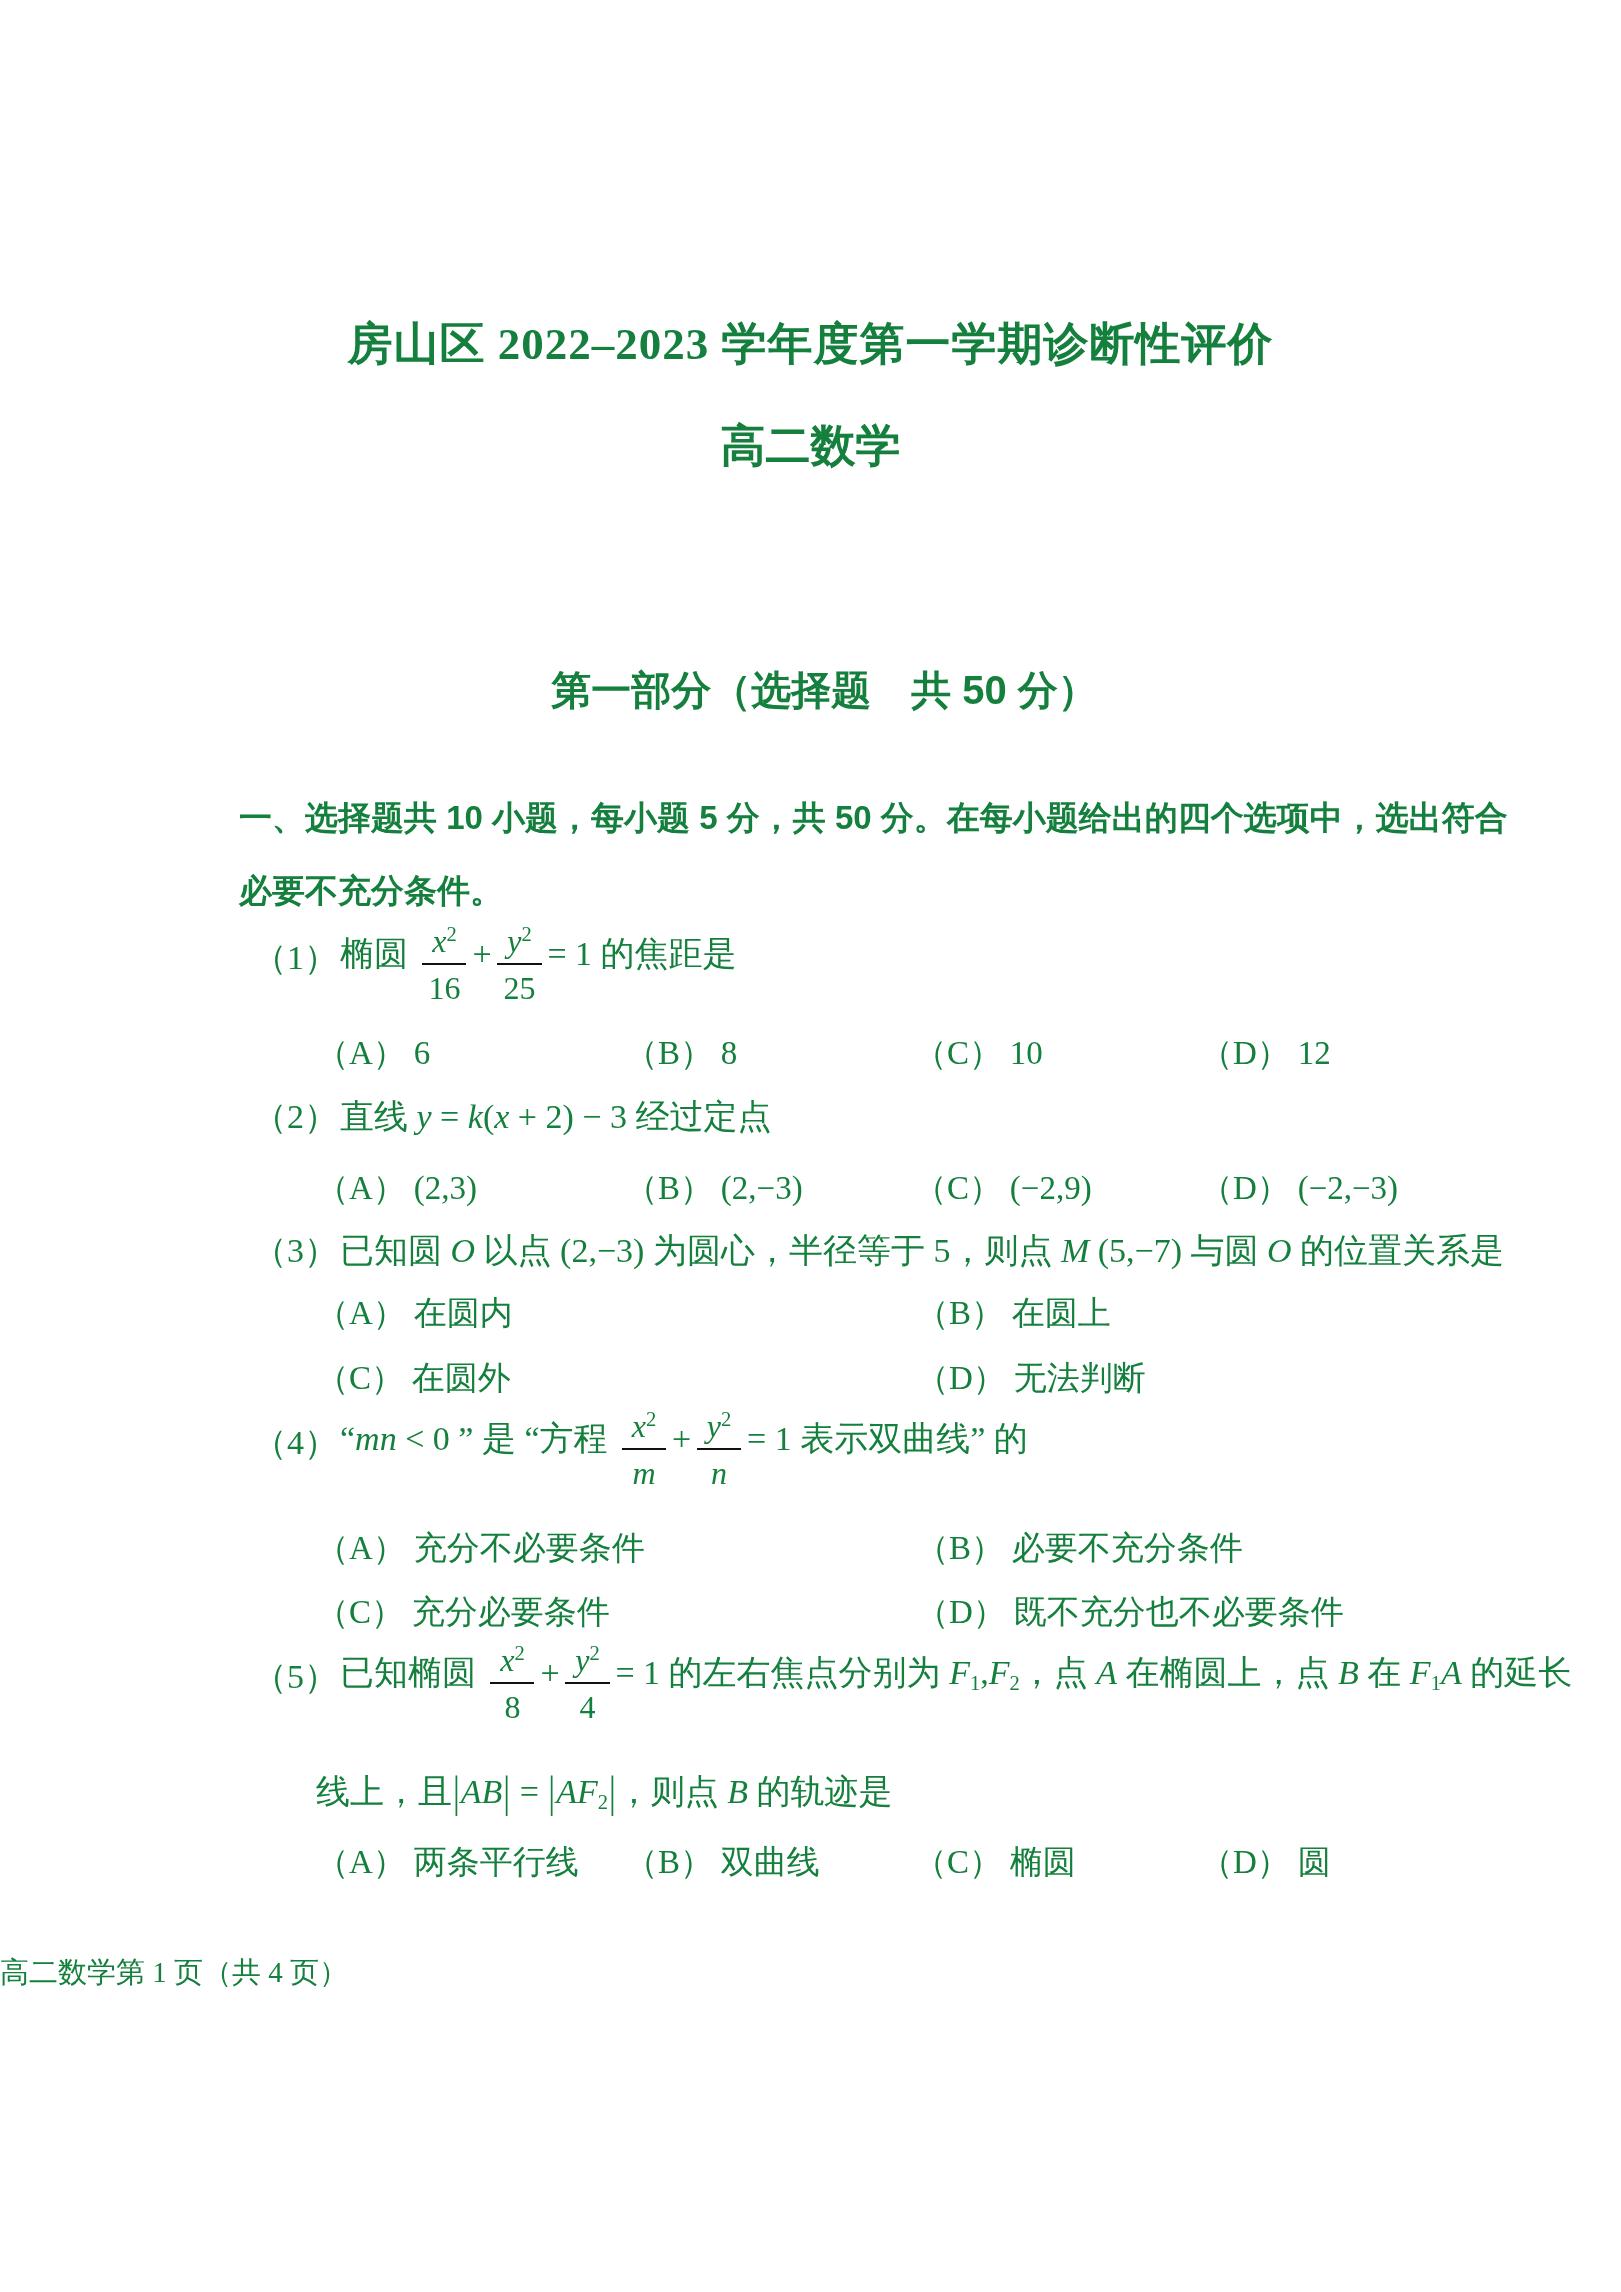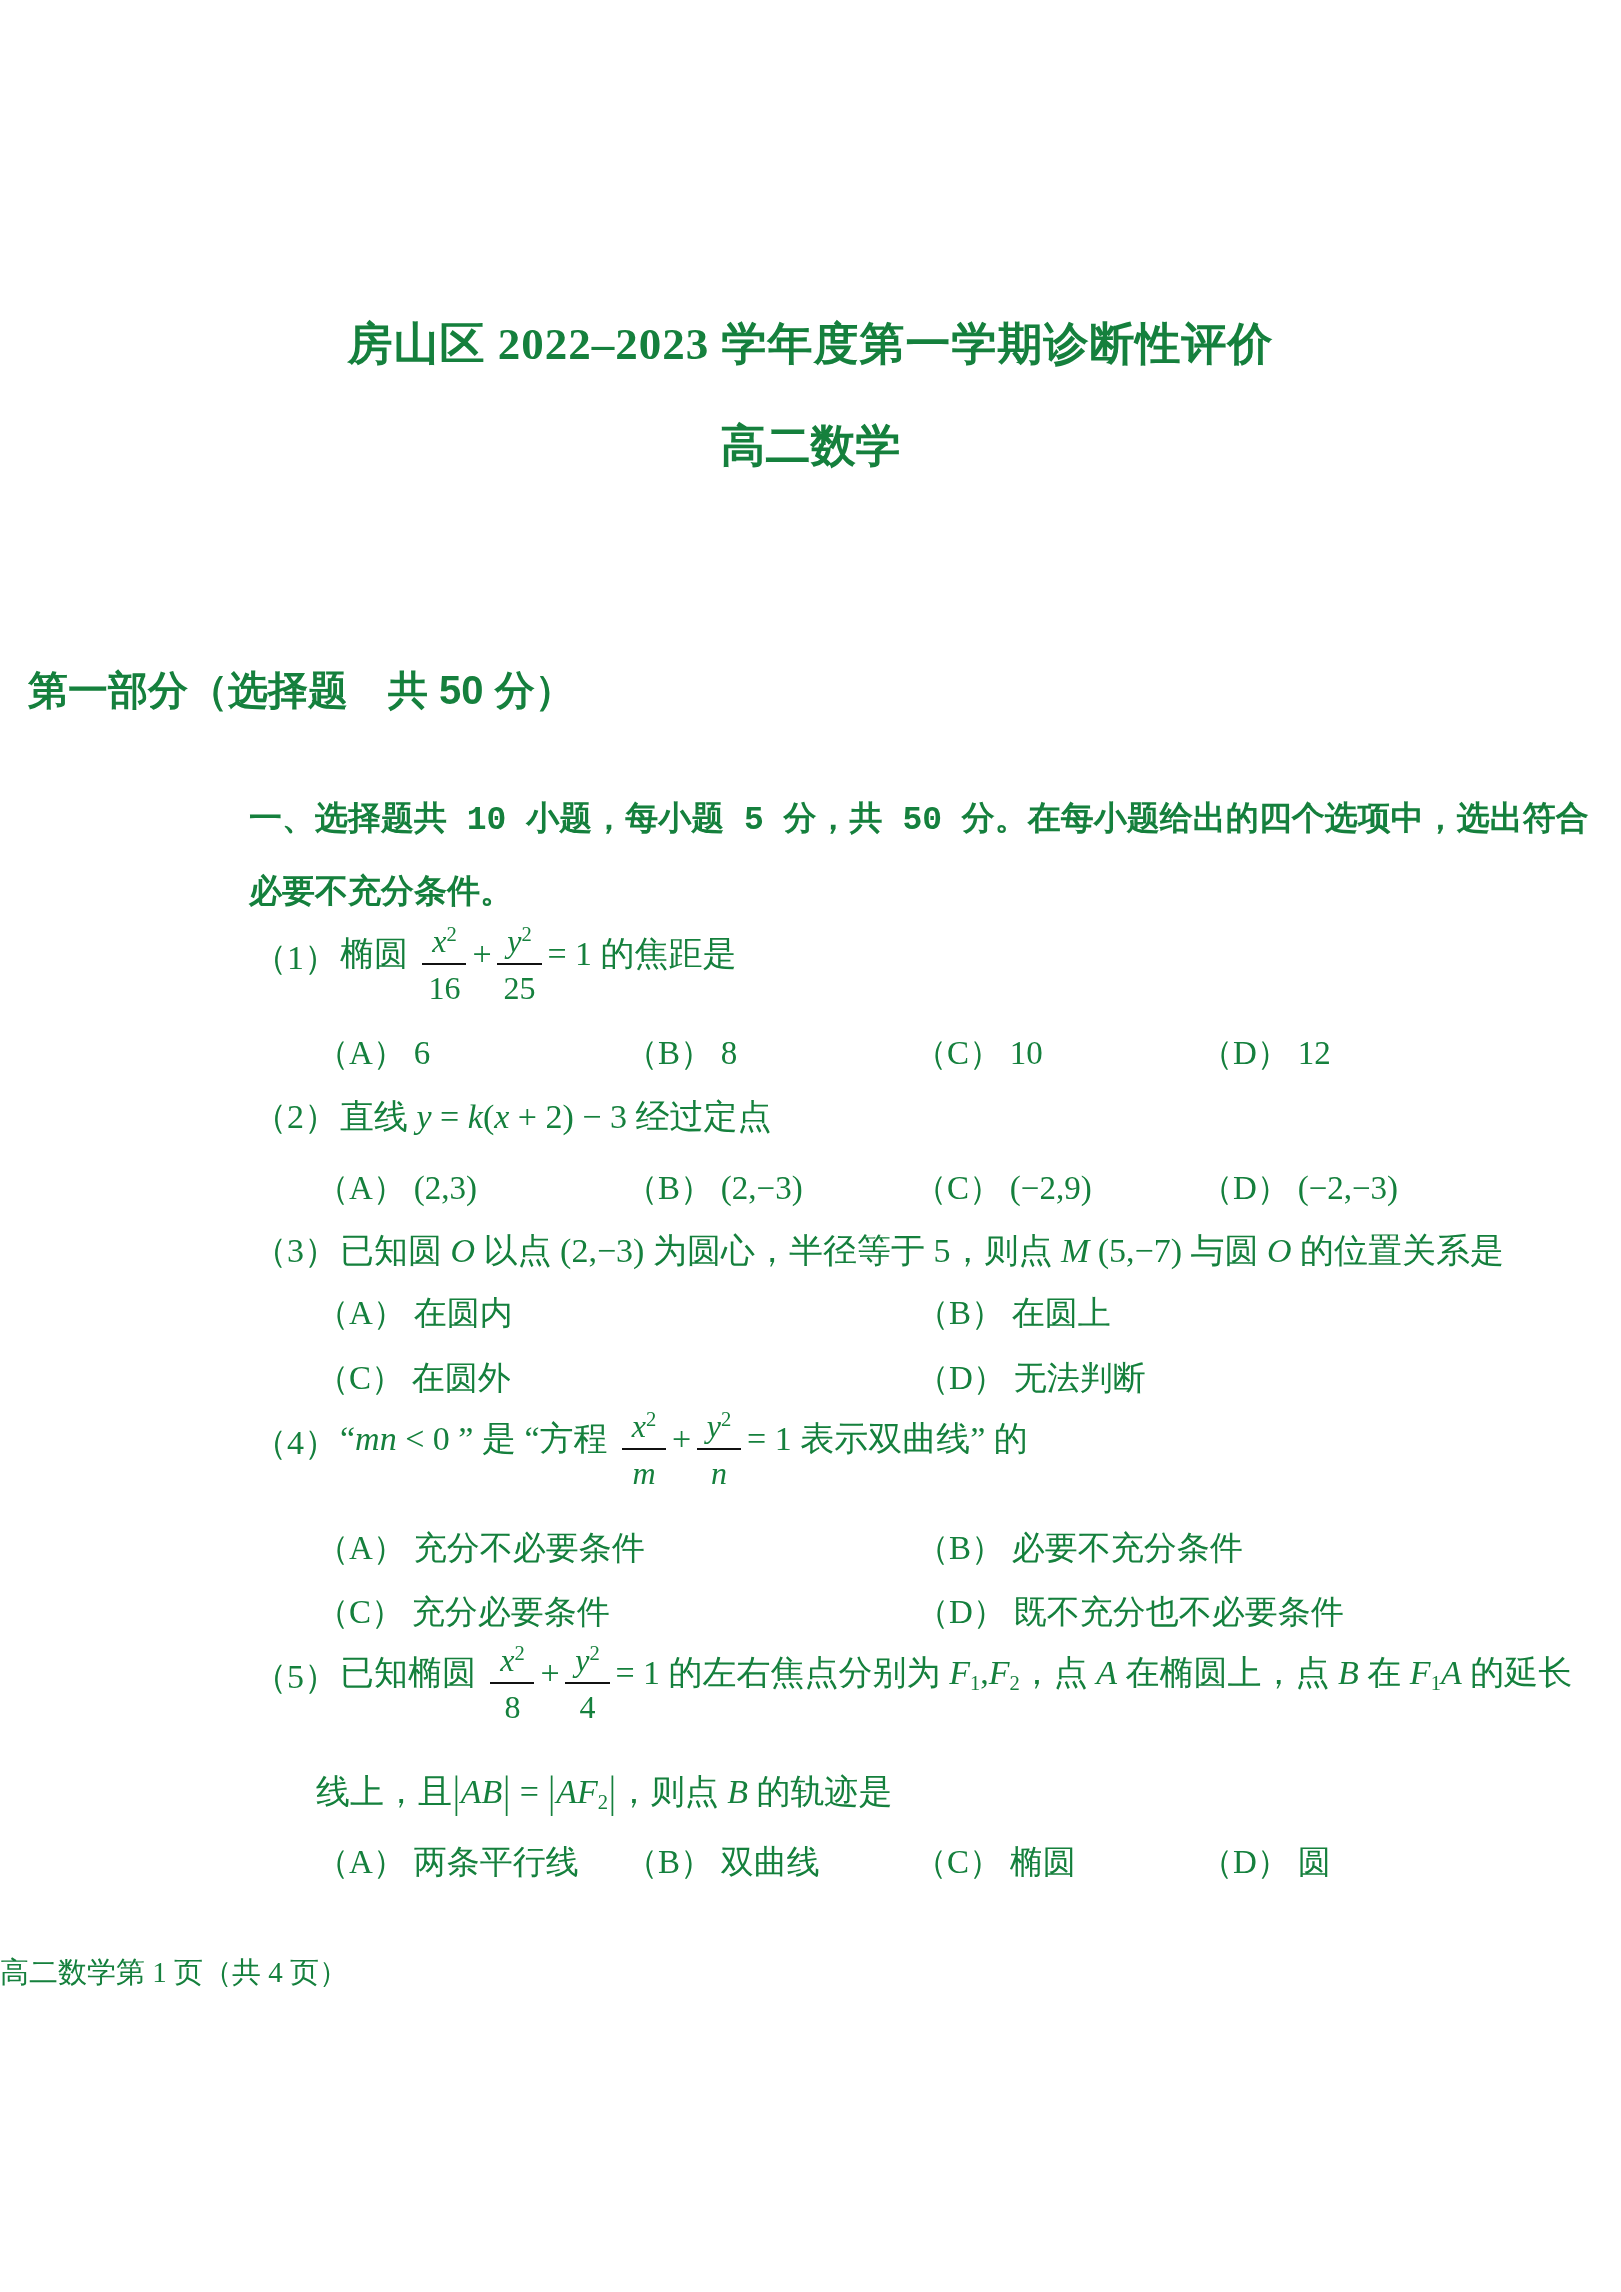--- a/index.html
+++ b/index.html
@@ -33,33 +33,33 @@
     top: 416px;
     text-align: center;
     font-size: 45px;
     font-weight: 700;
     white-space: nowrap;
   }
   .part-header {
     position: absolute;
     left: 0; right: 0;
     top: 663px;
-    text-align: left;
+    text-align: center;
     font-size: 40px;
     font-weight: 700;
     font-family: "Liberation Sans", "DejaVu Sans", sans-serif;
     white-space: nowrap;
     padding-left: 28px;
   }
   .instr {
     position: absolute;
-    left: 249px;
+    left: 239px;
     font-size: 33px;
     font-weight: 700;
-    font-family: Liberation Mono, monospace;
+    font-family: Liberation Sans, sans-serif;
     white-space: nowrap;
   }
   .instr1 { top: 796px; }
   .instr2 { top: 869px; }
 
   .stem {
     position: absolute;
     left: 253px;
     display: flex;
     align-items: center;

